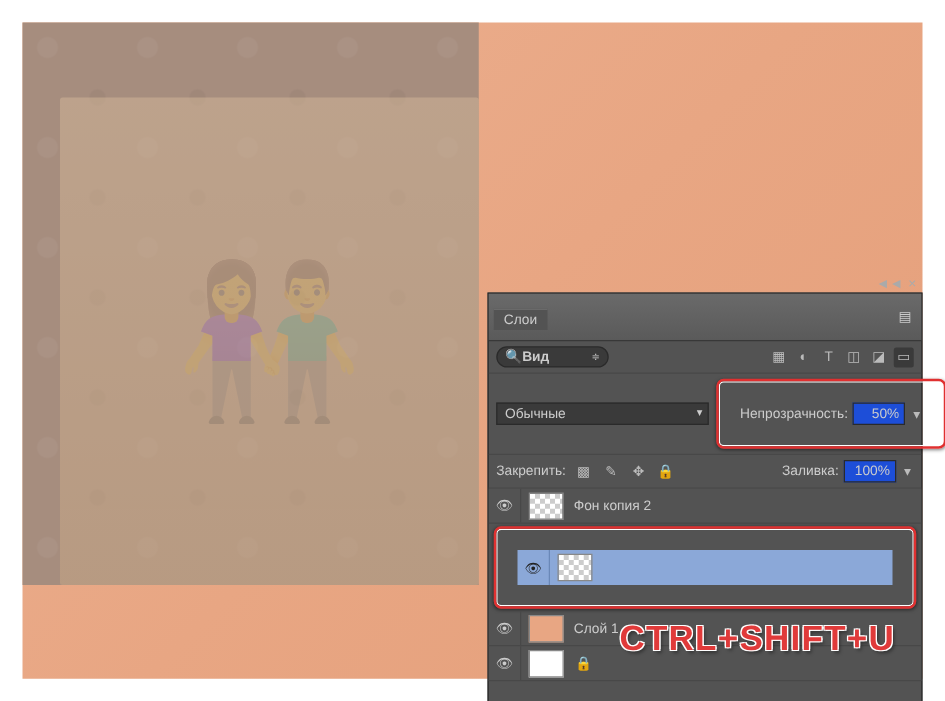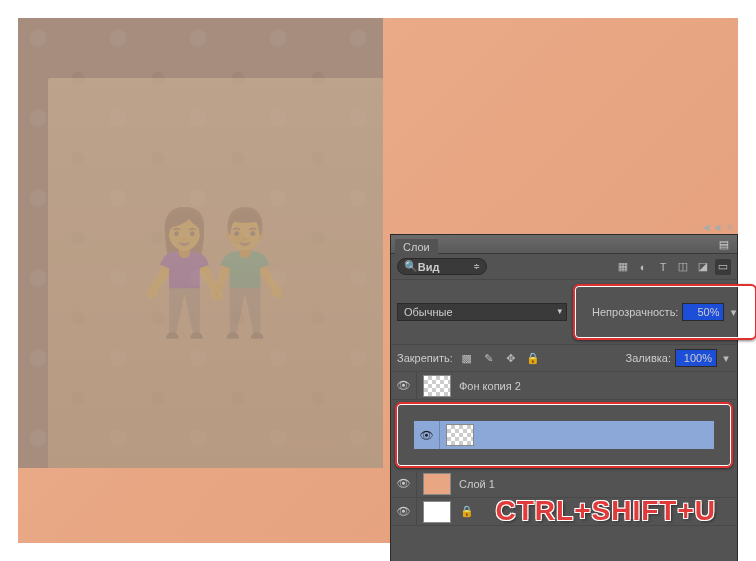--- a/index.html
+++ b/index.html
@@ -5,21 +5,21 @@
 * { box-sizing: border-box; margin: 0; padding: 0; font-family: Tahoma, Arial, sans-serif; font-size: 11px; }
 body { width: 756px; height: 561px; position: relative; background: #fff; }
 .canvas { position: absolute; left: 18px; top: 18px; width: 720px; height: 525px; }
 .bg-peach { position: absolute; left: 0; top: 0; width: 100%; height: 100%; background: linear-gradient(135deg, #ecb090 0%, #e8a683 50%, #e59f7a 100%); }
 .pattern { position: absolute; left: 0; top: 0; width: 365px; height: 450px; background: #a68d7e; overflow: hidden; }
 .pattern::before { content: ""; position: absolute; inset: 0; background-image: radial-gradient(circle at 20px 20px, rgba(255,255,255,0.08) 8px, transparent 9px), radial-gradient(circle at 60px 60px, rgba(0,0,0,0.06) 6px, transparent 7px); background-size: 80px 80px; opacity: 0.6; }
 .photo { position: absolute; left: 30px; top: 60px; width: 335px; height: 390px; background: linear-gradient(180deg, #d4b89a 0%, #c9a886 100%); border-radius: 2px; opacity: 0.5; }
 .photo::after { content: "👫"; position: absolute; top: 50%; left: 50%; transform: translate(-50%,-50%); font-size: 120px; opacity: 0.3; }
 
 .panel { position: absolute; right: 0; top: 216px; width: 348px; background: #535353; border: 1px solid #2a2a2a; color: #ccc; }
-.panel-hdr { display: flex; align-items: center; height: 19px; background: linear-gradient(#6a6a6a,#5a5a5a); border-bottom: 1px solid #383838; padding: 0 4px; }
+.panel-hdr { display: flex; align-items: center; height: 38px; background: linear-gradient(#6a6a6a,#5a5a5a); border-bottom: 1px solid #383838; padding: 0 4px; }
 .panel-tab { background: #535353; padding: 2px 8px; margin-top: 4px; border-top: 1px solid #6a6a6a; }
 .panel-menu { margin-left: auto; width: 18px; text-align: center; cursor: pointer; }
 .panel-row { display: flex; align-items: center; padding: 4px 6px; gap: 6px; border-bottom: 1px solid #484848; }
 .search-box { display: flex; align-items: center; background: #3a3a3a; border: 1px solid #2a2a2a; border-radius: 10px; padding: 1px 6px; width: 90px; }
 .search-box input { background: transparent; border: none; color: #ccc; width: 50px; font-weight: bold; }
 .sel { background: #3a3a3a; border: 1px solid #2a2a2a; color: #ccc; padding: 2px 20px 2px 6px; position: relative; min-width: 90px; cursor: pointer; }
 .sel::after { content: "▾"; position: absolute; right: 4px; top: 2px; font-size: 9px; }
 .btn-icons { display: flex; gap: 4px; margin-left: auto; }
 .ico { width: 16px; height: 16px; display: flex; align-items: center; justify-content: center; cursor: pointer; color: #bbb; }
 .small-input { background: #1d4ed8; border: 1px solid #2a2a2a; color: #ccc; width: 42px; padding: 2px 4px; text-align: right; }

